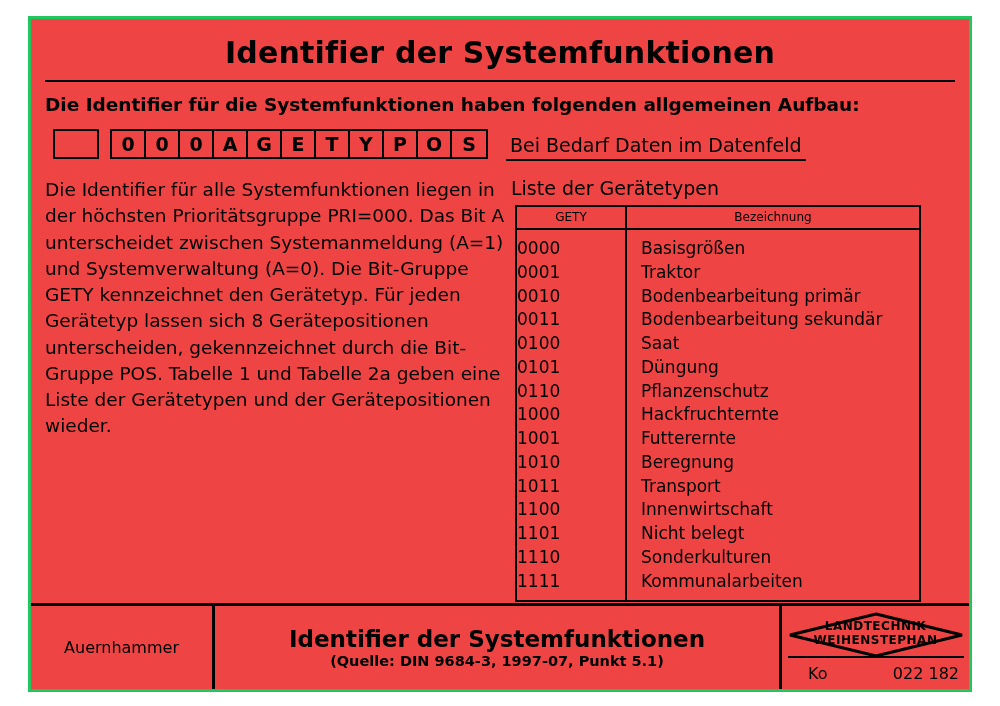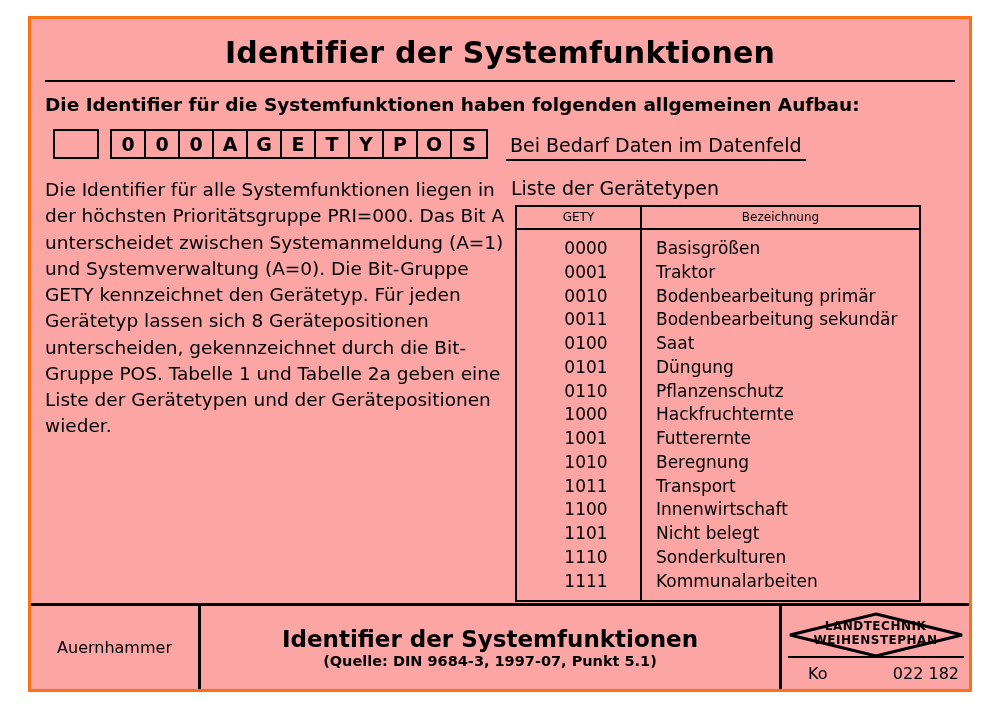--- a/index.html
+++ b/index.html
@@ -12,23 +12,23 @@
     height: 706px;
     font-family: "DejaVu Sans", sans-serif;
     color: #000000;
   }
   .slide {
     position: absolute;
     left: 28px;
     top: 16px;
     width: 944px;
     height: 676px;
-    border: 3px solid #f97316;
-    box-sizing: border-box;
-    background: #fca5a5;
+    border: 3px solid #22c55e;
+    box-sizing: border-box;
+    background: #ef4444;
   }
   
   .title {
     text-align: center;
     font-size: 30px;
     font-weight: bold;
     letter-spacing: 0.2px;
     margin-top: 16px;
   }
   .title-rule {
@@ -120,42 +120,40 @@
     text-align: center;
   }
   table.gety th:last-child { border-right: none; }
   table.gety td {
     font-size: 17px;
     padding: 1px 0 1px 0;
     line-height: 1.28;
   }
   table.gety td.code {
     width: 108px;
-    text-align: center;
     border-right: 2px solid #000;
-    padding-left: 15px;
   }
   table.gety td.desc {
     padding-left: 14px;
   }
   table.gety tr.first td { padding-top: 8px; }
   table.gety tr.last td { padding-bottom: 8px; }
   
   .footer {
     position: absolute;
     left: 0;
     right: 0;
     bottom: 0;
     height: 86px;
     border-top: 3px solid #000;
     display: flex;
     box-sizing: border-box;
   }
   .foot-author {
-    width: 170px;
+    width: 184px;
     border-right: 3px solid #000;
     display: flex;
     align-items: center;
     justify-content: center;
     font-size: 16px;
     box-sizing: border-box;
   }
   .foot-center {
     flex: 1;
     display: flex;

